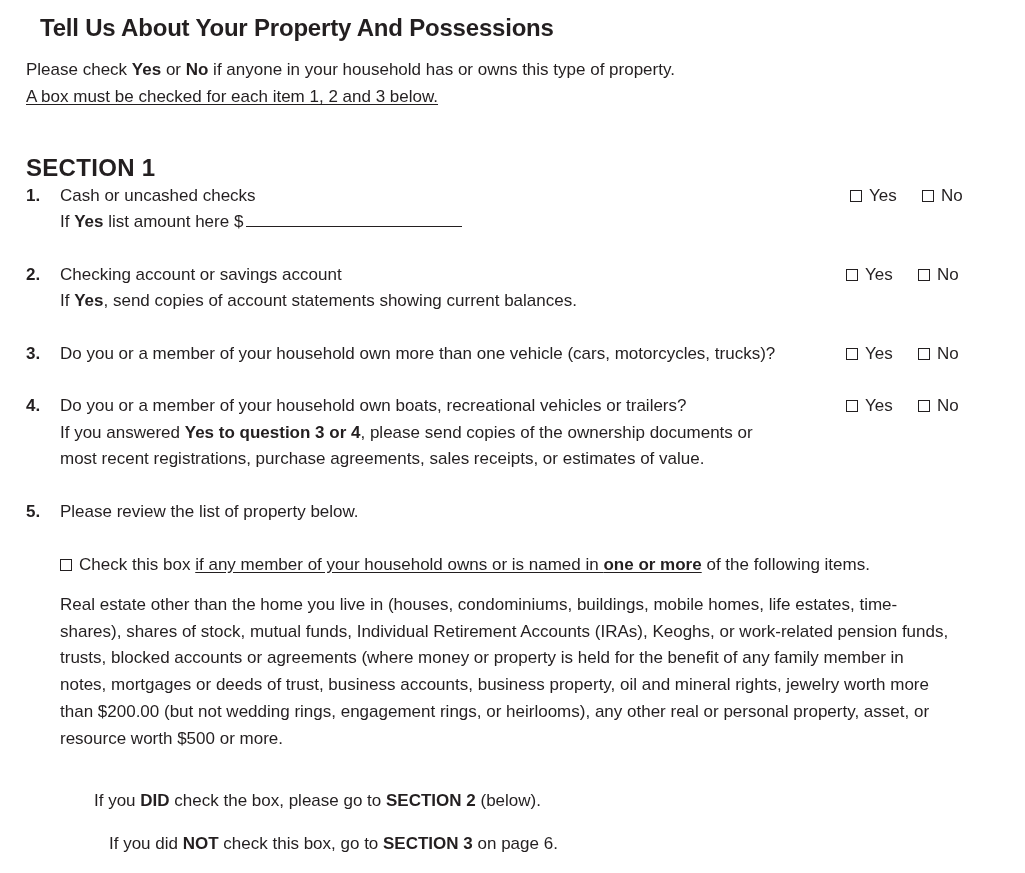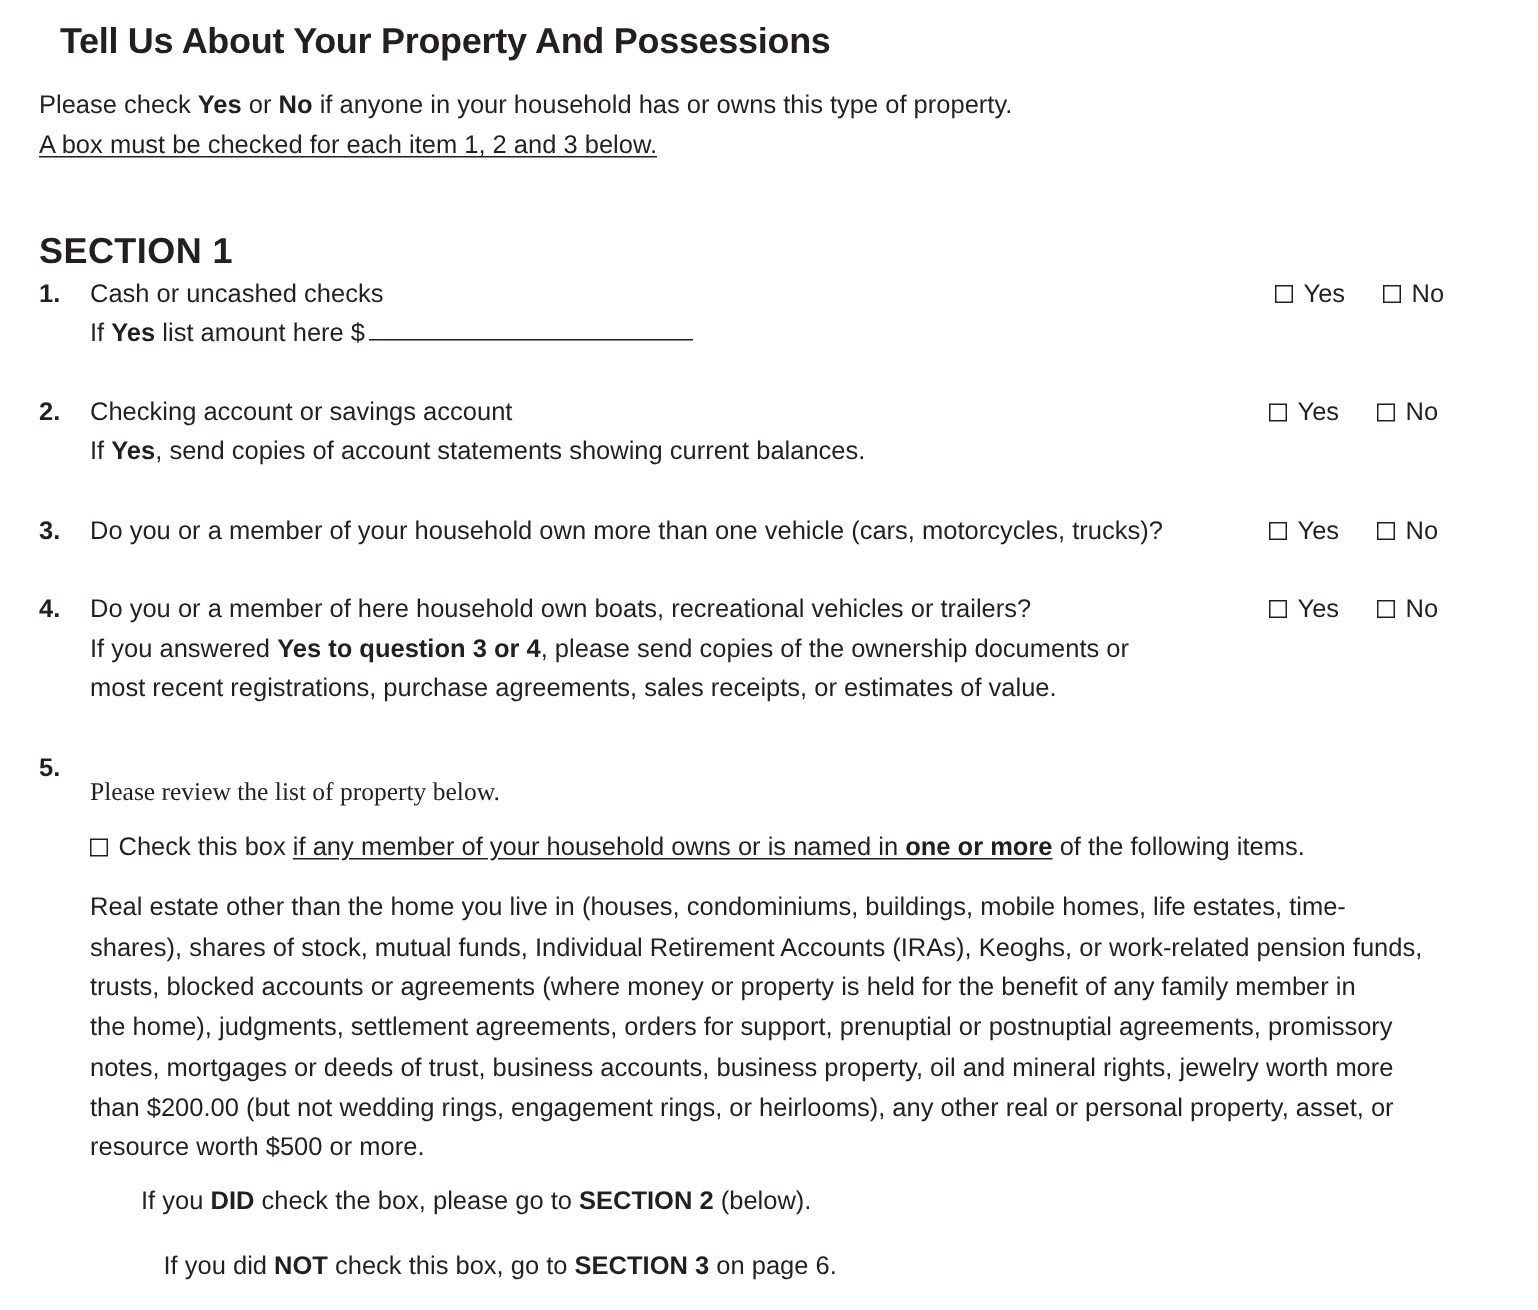--- a/index.html
+++ b/index.html
@@ -69,49 +69,48 @@
   <div class="abs opt" style="left:846px; top:344px;">
     <span class="box"></span>
       <span>Yes</span>
   </div>
   <div class="abs opt" style="left:918px; top:344px;">
     <span class="box"></span>
       <span>No</span>
   </div>
 
   <div class="abs num" style="top:396px;">4.</div>
-  <div class="abs q" style="top:396px;">Do you or a member of here household own boats, recreational vehicles or trailers?</div>
+  <div class="abs q" style="top:396px;">Do you or a member of your household own boats, recreational vehicles or trailers?</div>
   <div class="abs q" style="top:423px;">
     <span>If you answered </span><b>Yes to question 3 or 4</b><span>, please send copies of the ownership documents or</span>
   </div>
   <div class="abs q" style="top:449px;">most recent registrations, purchase agreements, sales receipts, or estimates of value.</div>
   <div class="abs opt" style="left:846px; top:396px;">
     <span class="box"></span>
       <span>Yes</span>
   </div>
   <div class="abs opt" style="left:918px; top:396px;">
     <span class="box"></span>
       <span>No</span>
   </div>
 
   <div class="abs num" style="top:502px;">5.</div>
-  <div class="abs q" style="top:518px;font-family:Liberation Serif, serif;">Please review the list of property below.</div>
+  <div class="abs q" style="top:502px;">Please review the list of property below.</div>
 
   <div class="abs q opt" style="top:555px;">
     <span class="box"></span>
     <span>
       <span>Check this box </span><span class="u">if any member of your household owns or is named in </span><b class="u">one or more</b><span> of the following items.</span>
     </span>
   </div>
 
   <div class="abs para">
     <span class="line">Real estate other than the home you live in (houses, condominiums, buildings, mobile homes, life estates, time-</span>
     <span class="line">shares), shares of stock, mutual funds, Individual Retirement Accounts (IRAs), Keoghs, or work-related pension funds,</span>
     <span class="line">trusts, blocked accounts or agreements (where money or property is held for the benefit of any family member in</span>
-    <span class="line">the home), judgments, settlement agreements, orders for support, prenuptial or postnuptial agreements, promissory</span>
     <span class="line">notes, mortgages or deeds of trust, business accounts, business property, oil and mineral rights, jewelry worth more</span>
     <span class="line">than $200.00 (but not wedding rings, engagement rings, or heirlooms), any other real or personal property, asset, or</span>
     <span class="line">resource worth $500 or more.</span>
   </div>
 
   <div class="abs q" style="left:94px; top:791px;">
     <span>If you </span><b>DID</b><span> check the box, please go to </span><b>SECTION 2</b><span> (below).</span>
   </div>
   <div class="abs q" style="left:94px; top:834px;margin-left:15px;">
     <span>If you did </span><b>NOT</b><span> check this box, go to </span><b>SECTION 3</b><span> on page 6.</span>

